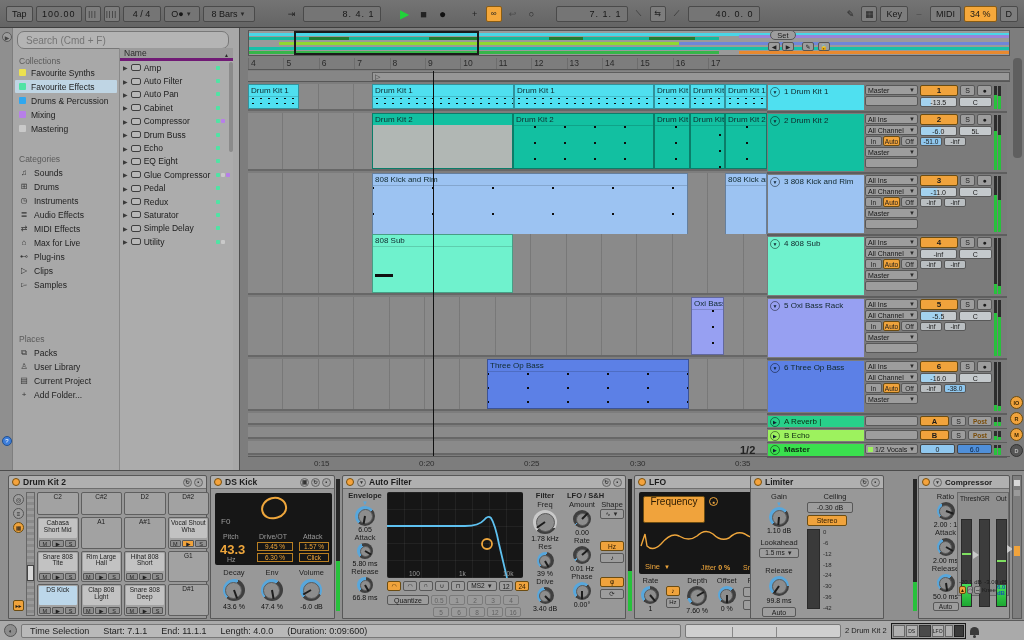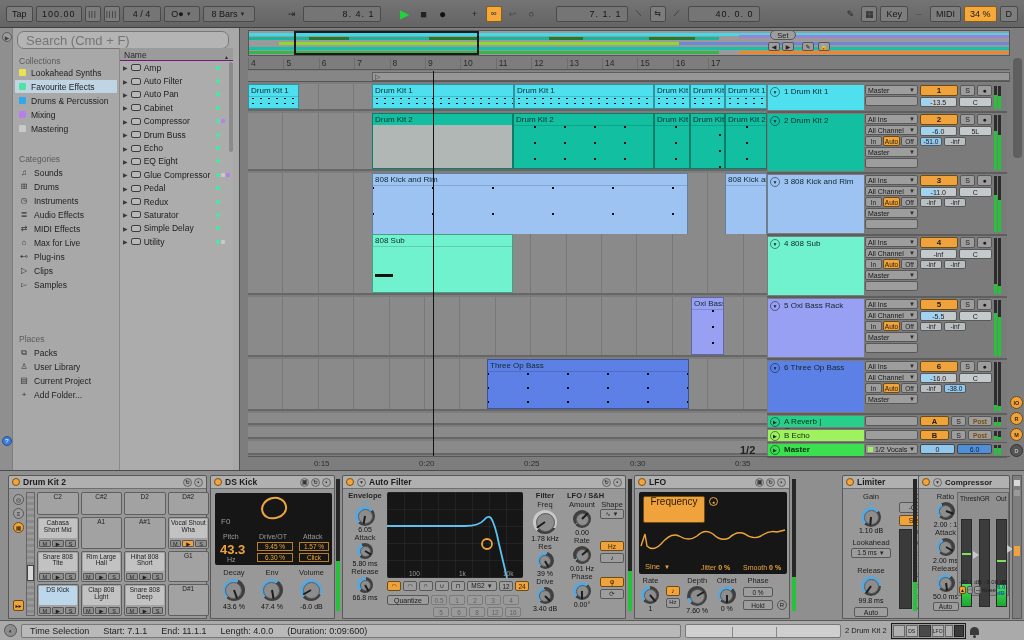--- a/index.html
+++ b/index.html
@@ -18,29 +18,29 @@
 .dim{opacity:.45}
 #play{color:#21d33a;font-size:12px;border:none;background:none}
 #stop{font-size:11px;border:none;background:none}
 #rec{font-size:12px;border:none;background:none;color:#111}
 .sp{width:10px}
 .grow{flex:1}
 
 #br{position:absolute;left:0;top:28px;width:240px;height:442px;background:#a8a8a8;border-right:1px solid #4f4f4f}
 #br-gut{position:absolute;left:0;top:0;width:13px;height:442px;background:#8f8f8f;border-right:1px solid #7e7e7e}
 .gutico{position:absolute;left:2px;width:10px;height:10px;border-radius:50%;border:1px solid #5c5c5c;color:#444;font-size:6px;display:flex;align-items:center;justify-content:center;background:#9c9c9c}
-#br-search{position:absolute;left:17px;top:3px;width:212px;height:13px;border:1px solid #787878;border-radius:7px;background:#b4b4b4;color:#5d5d5d;font-size:13px;padding:8px 8px;outline:none}
+#br-search{position:absolute;left:17px;top:3px;width:212px;height:13px;border:1px solid #787878;border-radius:7px;background:#b4b4b4;color:#5d5d5d;font-size:10px;padding:8px 8px;outline:none}
 #br-left{position:absolute;left:13px;top:20px;width:106px;height:422px}
 .bhdr{position:absolute;left:6px;color:#5a5a5a;font-size:8.5px}
 .bitem{position:absolute;left:2px;width:102px;height:13px;display:flex;align-items:center;gap:5px;padding-left:4px;font-size:8.5px;color:#1e1e1e}
 .bitem.sel{background:#bfd5e4;border-radius:1px}
 .cdot{width:7px;height:7px;border-radius:1px;flex:0 0 auto}
 .cico{width:10px;text-align:center;color:#333;font-size:8px;flex:0 0 auto}
 #br-list{position:absolute;left:119px;top:20px;width:114px;height:422px;background:#acacac;border-left:1px solid #8a8a8a}
-#br-list-hdr{height:13px;background:#9b9b9b;border-bottom:1px solid #701a75;display:flex;align-items:flex-end;justify-content:space-between;padding:0 4px;font-size:8.5px;color:#2a2a2a}
+#br-list-hdr{height:13px;background:#9b9b9b;border-bottom:3px solid #701a75;display:flex;align-items:flex-end;justify-content:space-between;padding:0 4px;font-size:8.5px;color:#2a2a2a}
 .litem{height:13.4px;display:flex;align-items:center;gap:3px;padding:0 3px;font-size:8.5px}
 .litem .tri{color:#3a3a3a;font-size:6px}
 .devico{width:10px;height:7px;border:1px solid #3f3f3f;border-radius:2px;background:#b8b8b8;flex:0 0 auto}
 .ldots{margin-left:auto;display:flex;gap:1px}
 .ldots i{width:4px;height:4px;border-radius:1px;display:block}
 #br-scroll{position:absolute;right:0;top:14px;width:4px;height:90px;background:#8b8b8b;border-radius:2px}
 
 #ar{position:absolute;left:240px;top:28px;width:784px;height:442px;background:#7d7d7d}
 #ovr{position:absolute;left:8px;top:2px;width:762px;height:26px;background:#9a9a9a;border:1px solid #565656;overflow:hidden}
 .ovseg{position:absolute;height:3px}
@@ -188,21 +188,21 @@
     <span class="gutico" style="top:4px">▶</span>
     <span class="gutico" style="top:408px;background:#3d7edb;color:#fff;border-color:#23518f">?</span>
   </div>
   <input id="br-search" placeholder="Search (Cmd + F)" style="">
   <div id="br-left">
     <div class="bhdr" style="top:8px">Collections</div>
     <div>
 
         <div class="bitem coll" style="top: 18px;">
           <i class="cdot" style="background: rgb(236, 225, 79);"></i>
-          <span>Lookahead Synths</span>
+          <span>Favourite Synths</span>
         </div>
 
         <div class="bitem coll sel" style="top: 32px;">
           <i class="cdot" style="background: rgb(79, 227, 164);"></i>
           <span>Favourite Effects</span>
         </div>
 
         <div class="bitem coll" style="top: 46px;">
           <i class="cdot" style="background: rgb(48, 167, 238);"></i>
           <span>Drums &amp; Percussion</span>
@@ -1259,21 +1259,21 @@
         <div class="gbox" style="height:10px;font-size:6.5px;line-height:9px;margin-top:2px">0 %</div>
         <div class="gbox" style="height:10px;font-size:6.5px;line-height:9px;margin-top:3px">Hold</div>
       </div>
       <div style="padding-top:24px">
           <span style="width:10px;height:10px;border:1px solid #555;border-radius:50%;font-size:6px;display:flex;align-items:center;justify-content:center">R</span>
         </div>
     </div>
   </div>
   <i class="dmeter" style="left:792px;--m:26%"></i>
 
-  <div class="dev" style="left:842px;width:110px">
+  <div class="dev" style="left:750px;width:134px">
     <div class="dtitle">
         <span class="led"></span>
         <span>Limiter</span>
       <span class="dticons">
           <i>↻</i>
           <i>▪</i>
         </span>
       </div>
     <div class="abs" style="left:2px;top:16px;width:52px;text-align:center">
       <div class="klabel">Gain</div>

